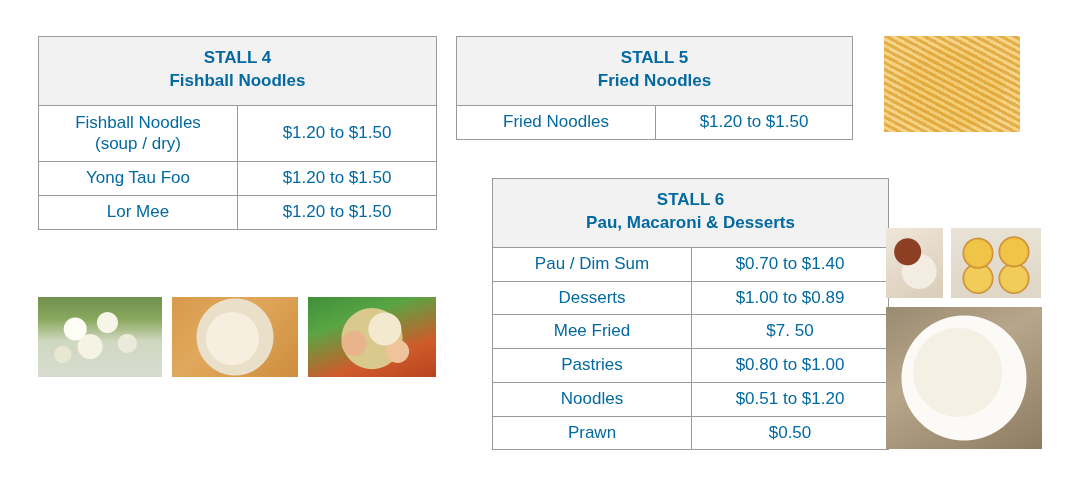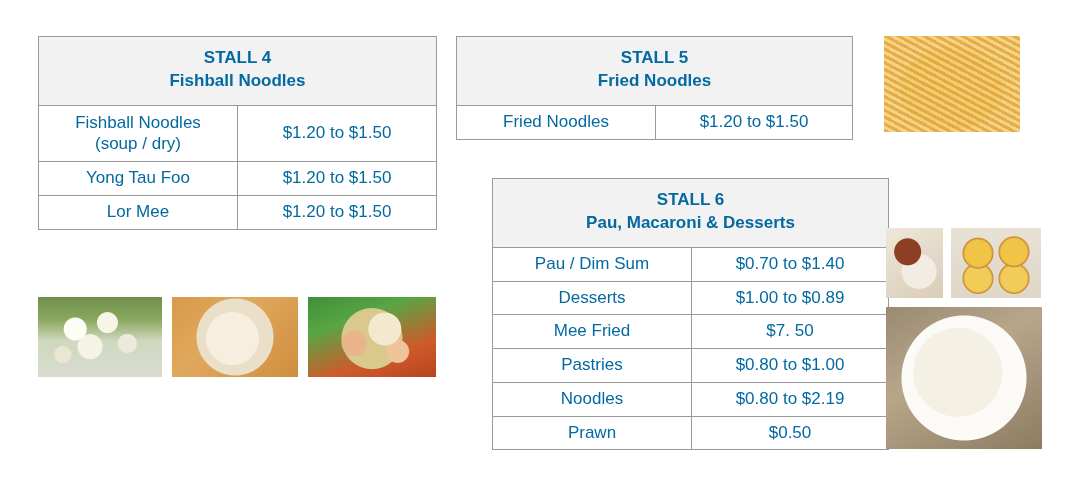--- a/index.html
+++ b/index.html
@@ -242,21 +242,21 @@
       <tr>
         <td>Mee Fried</td>
         <td>$7. 50</td>
       </tr>
       <tr>
         <td>Pastries</td>
         <td>$0.80 to $1.00</td>
       </tr>
       <tr>
         <td>Noodles</td>
-        <td>$0.80 to $2.19</td>
+        <td>$0.51 to $1.20</td>
       </tr>
       <tr>
         <td>Prawn</td>
         <td>$0.50</td>
       </tr>
     </tbody>
   </table>
 
   <div class="photo" id="photo-fishball">
       <div class="inner"></div>

